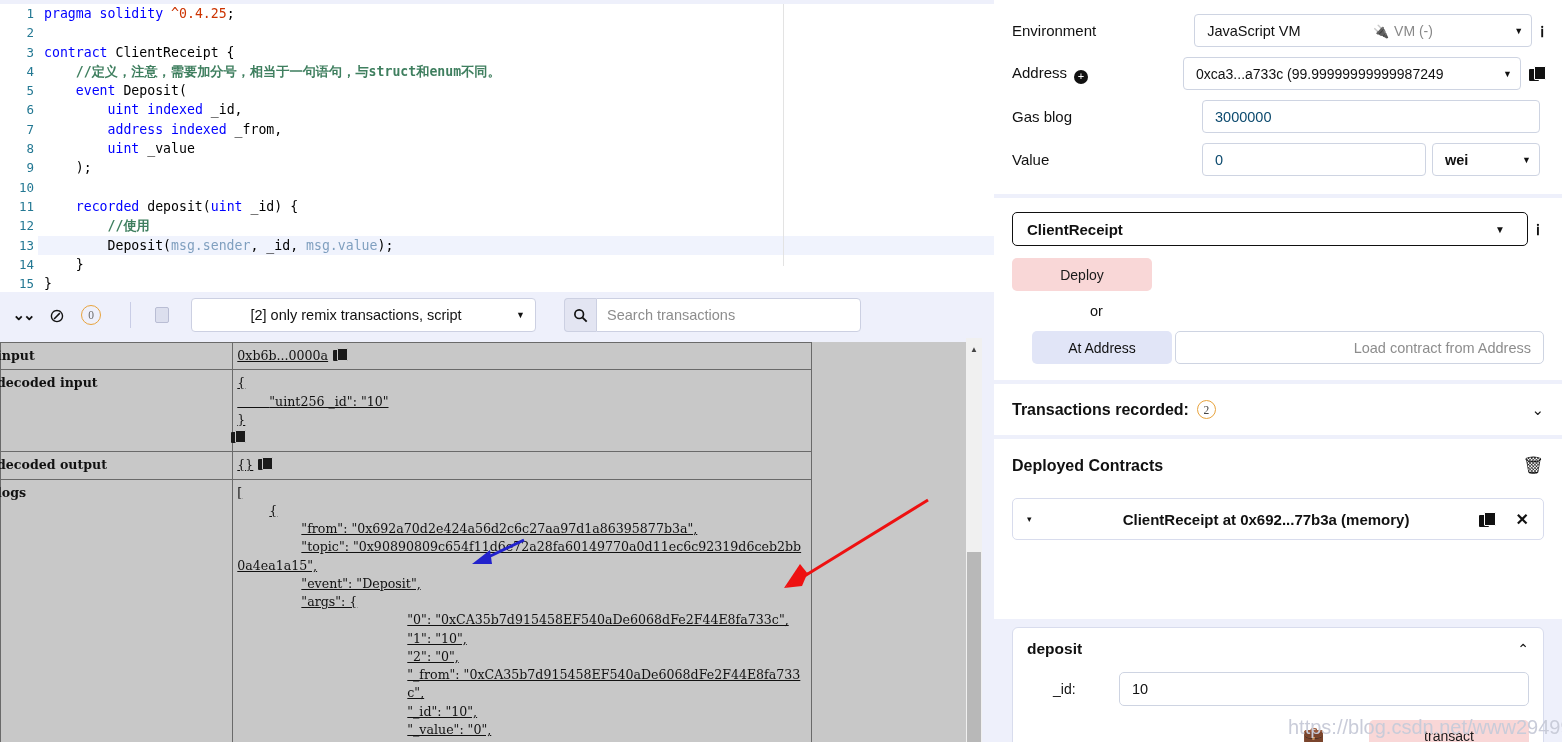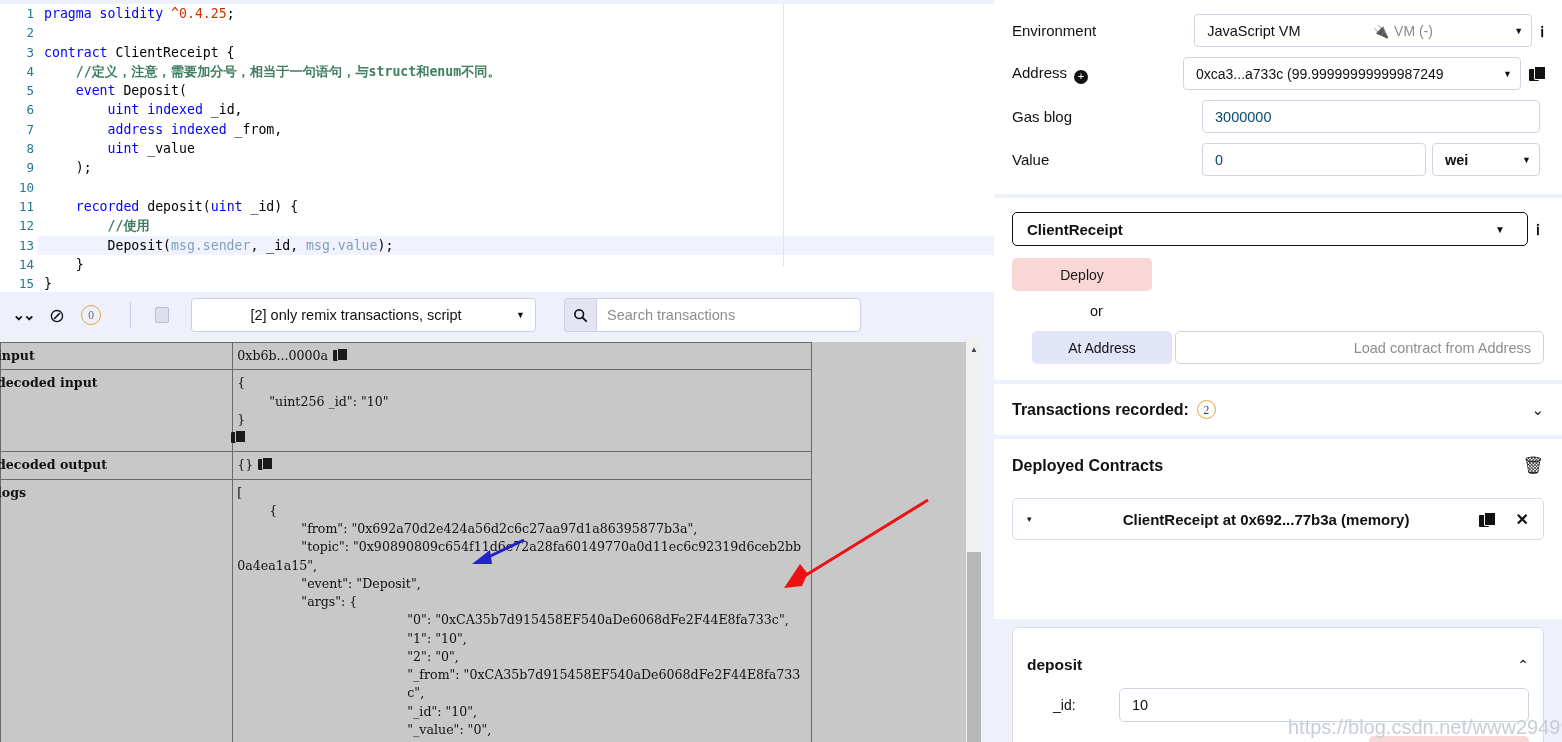--- a/index.html
+++ b/index.html
@@ -149,21 +149,21 @@
   #log-table td {
     border: 1px solid #6a6a6a;
     vertical-align: top;
     padding: 4px 6px 4px 4px;
     font-size: 12.6px;
     color: #111;
     line-height: 1.45;
   }
   .lbl-cell { width: 232px; font-weight: bold; padding-left: 0; }
   .lbl-cell span { margin-left: -8px; display:inline-block; }
-  .val-cell { width: 578px; }
+  .val-cell { width: 578px; text-decoration: underline; }
   .mono-pre {
     font-family: "DejaVu Serif", serif;
     white-space: pre-wrap;
     word-break: break-all;
     font-size: 12.6px; line-height: 1.45;
     margin: 0;
   }
   .copy-ic {
     display: inline-block; width: 13px; height: 14px;
     position: relative; vertical-align: -2px; margin-left: 5px;
@@ -297,21 +297,21 @@
   }
   #dep-caret { font-size: 9px; color:#111; margin-right: 30px;}
   #dep-name { flex:1; text-align:center; font-size:15px; font-weight:bold; color:#111; }
   #dep-close { margin-left: 22px; font-size: 16px; color:#111; font-weight:bold;}
 
   #fn-card {
     margin: 8px 18px 0 18px; border:1px solid #d8dced; border-radius:6px;
     background:#fff; padding: 12px 14px 16px 14px; position: relative;
     height: 125px; overflow:hidden;
   }
-  #fn-head { display:flex; align-items:center;margin-top:16px; }
+  #fn-head { display:flex; align-items:center; }
   #fn-name { font-size:15.5px; font-weight:bold; color:#111; }
   #fn-chev { margin-left:auto; font-size:14px; color:#111; }
   #fn-param-row { display:flex; align-items:center; margin-top: 14px; }
   #fn-param-label { width: 92px; font-size:14px; color:#111; text-align:left; padding-left: 26px;}
   #fn-param-input {
     flex:1; height: 34px; border:1px solid #ced4e2; border-radius:5px;
     background:#fff; display:flex; align-items:center; padding:0 12px;
     font-size:14.5px; color:#111;
   }
   #fn-actions { display:flex; align-items:center; justify-content:flex-end; margin-top: 14px; }

